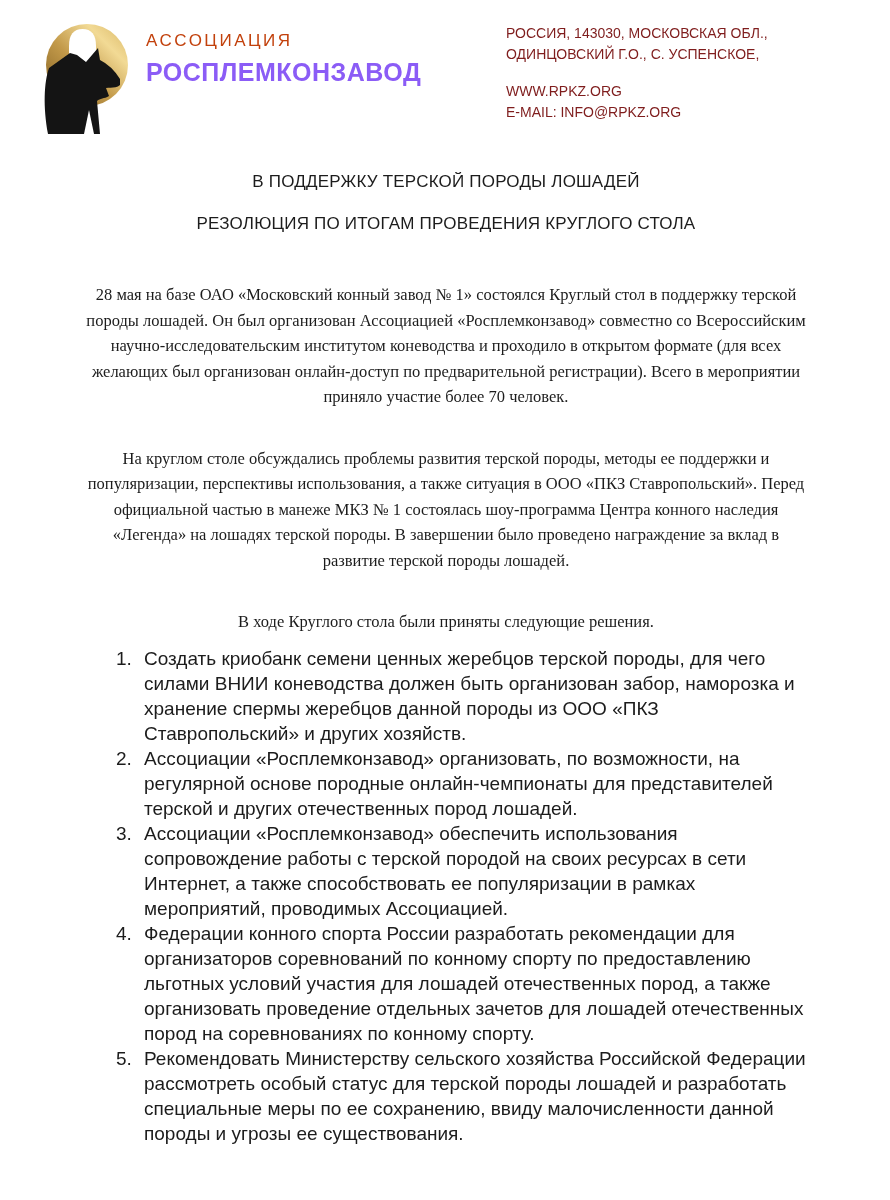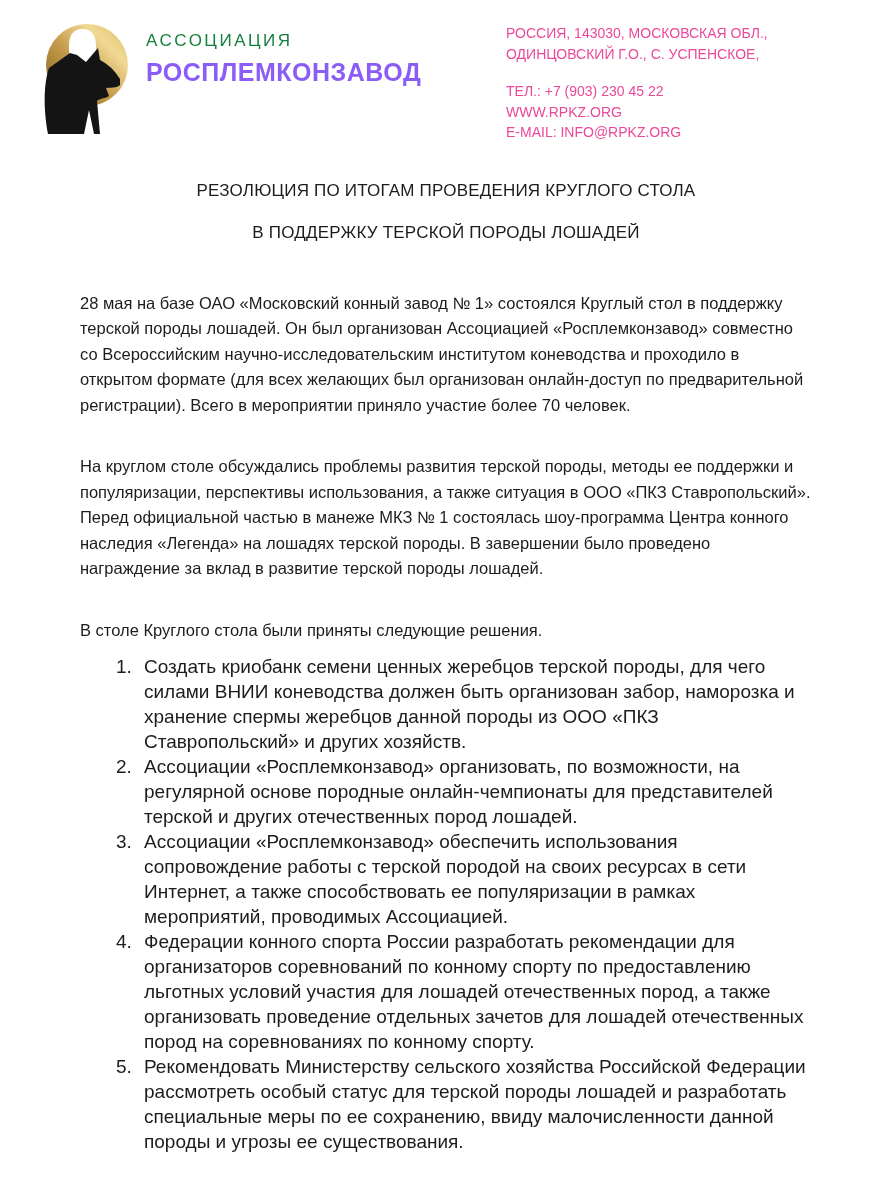--- a/index.html
+++ b/index.html
@@ -20,56 +20,57 @@
     align-items: flex-start;
     padding: 22px 58px 0 40px;
   }
   .brand { display: flex; align-items: flex-start; }
   .logo-wrap { width: 92px; height: 112px; flex: 0 0 auto; }
   .brand-text { margin-left: 14px; padding-top: 9px; }
   .brand-small {
     font-size: 17px;
     letter-spacing: 2.5px;
     font-weight: 400;
-    color: #15803d;
+    color: #c2410c;
     margin-bottom: 7px;
   }
   .brand-large {
     font-size: 25px;
     font-weight: 700;
     letter-spacing: 0.5px;
     color: #8b5cf6;
     white-space: nowrap;
   }
   .contact {
     margin-left: auto;
     width: 326px;
     font-size: 14px;
     line-height: 20.5px;
-    color: #ec4899;
+    color: #7f1d1d;
     padding-top: 1px;
   }
   .contact .contact-group + .contact-group { margin-top: 17px; }
   
   .doc {
     padding: 0 78px 0 80px;
   }
   .doc-title { margin-top: 38px; text-align: center; }
   .doc-title p {
     font-size: 17px;
     line-height: 20px;
     letter-spacing: 0.2px;
     color: #1c1c1c;
   }
   .doc-title p + p { margin-top: 22px; }
   .doc p.body-par {
     font-size: 16.5px;
     line-height: 25.5px;
     margin-bottom: 36px;
-    text-align: left;
+    text-align: center;
+    font-family: Liberation Serif, serif;
   }
   .doc p.first-par { margin-top: 48px; }
   .doc p.intro-par { margin-bottom: 11px; }
   ol.decisions {
     margin: 0 0 0 0;
     padding-left: 57px;
     font-size: 19px;
     line-height: 25px;
   }
   ol.decisions li { padding-left: 7px; margin: 0; }
@@ -113,38 +114,37 @@
         <div class="brand-large">РОСПЛЕМКОНЗАВОД</div>
       </div>
     </div>
 
     <div class="contact">
       <div class="contact-group">
         <div>РОССИЯ, 143030, МОСКОВСКАЯ ОБЛ.,</div>
         <div>ОДИНЦОВСКИЙ Г.О., С. УСПЕНСКОЕ,</div>
       </div>
       <div class="contact-group">
-        <div>ТЕЛ.: +7 (903) 230 45 22</div>
         <div>WWW.RPKZ.ORG</div>
         <div>E-MAIL: INFO@RPKZ.ORG</div>
       </div>
     </div>
   </header>
 
   <main class="doc">
     <div class="doc-title">
+      <p>В ПОДДЕРЖКУ ТЕРСКОЙ ПОРОДЫ ЛОШАДЕЙ</p>
       <p>РЕЗОЛЮЦИЯ ПО ИТОГАМ ПРОВЕДЕНИЯ КРУГЛОГО СТОЛА</p>
-      <p>В ПОДДЕРЖКУ ТЕРСКОЙ ПОРОДЫ ЛОШАДЕЙ</p>
     </div>
 
     <p class="body-par first-par">28 мая на базе ОАО «Московский конный завод № 1» состоялся Круглый стол в поддержку терской породы лошадей. Он был организован Ассоциацией «Росплемконзавод» совместно со Всероссийским научно-исследовательским институтом коневодства и проходило в открытом формате (для всех желающих был организован онлайн-доступ по предварительной регистрации). Всего в мероприятии приняло участие более 70 человек.</p>
 
     <p class="body-par">На круглом столе обсуждались проблемы развития терской породы, методы ее поддержки и популяризации, перспективы использования, а также ситуация в ООО «ПКЗ Ставропольский». Перед официальной частью в манеже МКЗ № 1 состоялась шоу-программа Центра конного наследия «Легенда» на лошадях терской породы. В завершении было проведено награждение за вклад в развитие терской породы лошадей.</p>
 
-    <p class="body-par intro-par">В столе Круглого стола были приняты следующие решения.</p>
+    <p class="body-par intro-par">В ходе Круглого стола были приняты следующие решения.</p>
 
     <ol class="decisions">
       <li>Создать криобанк семени ценных жеребцов терской породы, для чего силами ВНИИ коневодства должен быть организован забор, наморозка и хранение спермы жеребцов данной породы из ООО «ПКЗ Ставропольский» и других хозяйств.</li>
       <li>Ассоциации «Росплемконзавод» организовать, по возможности, на регулярной основе породные онлайн-чемпионаты для представителей терской и других отечественных пород лошадей.</li>
       <li>Ассоциации «Росплемконзавод» обеспечить использования сопровождение работы с терской породой на своих ресурсах в сети Интернет, а также способствовать ее популяризации в рамках мероприятий, проводимых Ассоциацией.</li>
       <li>Федерации конного спорта России разработать рекомендации для организаторов соревнований по конному спорту по предоставлению льготных условий участия для лошадей отечественных пород, а также организовать проведение отдельных зачетов для лошадей отечественных пород на соревнованиях по конному спорту.</li>
       <li>Рекомендовать Министерству сельского хозяйства Российской Федерации рассмотреть особый статус для терской породы лошадей и разработать специальные меры по ее сохранению, ввиду малочисленности данной породы и угрозы ее существования.</li>
     </ol>
 
     <p class="sig-role">Генеральный директор Ассоциации «Ставропольский»</p>

